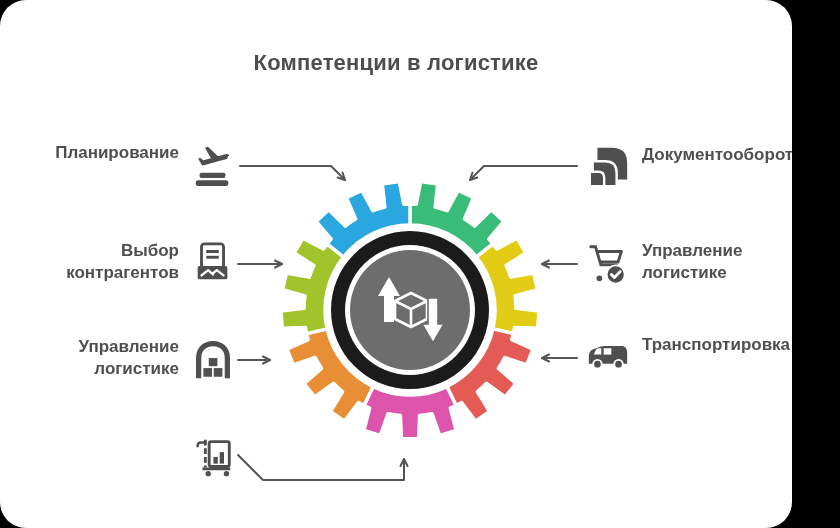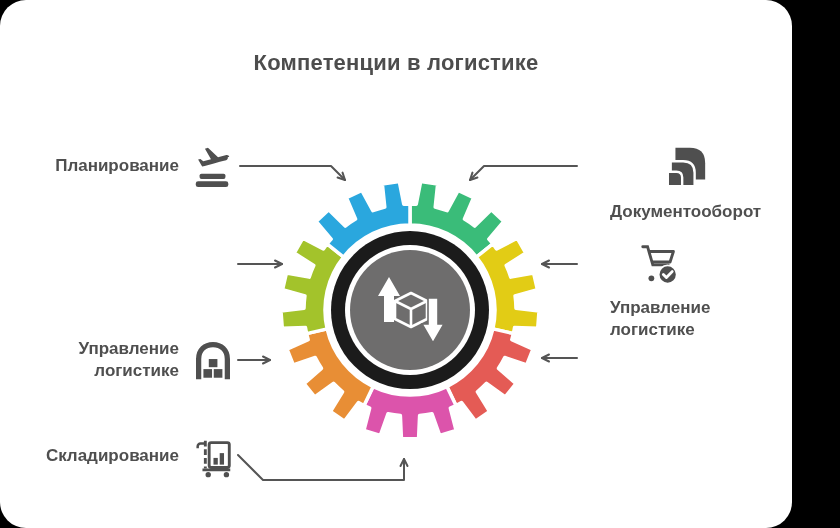--- a/index.html
+++ b/index.html
@@ -6,26 +6,26 @@
   .card{
     position:relative;width:792px;height:528px;background:var(--card,#fff);
     border-radius:26px;overflow:hidden;
     font-family:"Liberation Sans",sans-serif;
   }
   .title{
     position:absolute;top:50px;left:0;width:100%;text-align:center;
     font-size:22px;font-weight:700;color:var(--title-color,#4d4d4d);letter-spacing:.2px;
   }
   .label-row{
-    position:absolute;display:flex;align-items:center;gap:11px;height:48px;
+    position:absolute;display:flex;align-items:flex-start;gap:11px;height:48px;
     color:var(--label-color,#4f4f4f);font-size:17px;font-weight:700;line-height:22px;
   }
   .label-row.left{left:12px;width:224px;justify-content:flex-end;}
   .label-row.left .txt{text-align:right;}
-  .label-row.right{left:610px;flex-direction:column;}
+  .label-row.right{left:585px;}
   .icon{width:46px;height:46px;flex:0 0 auto;display:flex;align-items:center;justify-content:center;color:var(--icon-color,#4f4f4f);}
   .icon svg{width:46px;height:46px;}
   #gear-svg{position:absolute;left:270px;top:170px;}
   #connectors{position:absolute;left:0;top:0;pointer-events:none;}
   #connectors path{stroke:var(--connector,#555);stroke-width:2;fill:none;stroke-linecap:round;stroke-linejoin:round;}
 </style>
 </head>
 <body style="background: rgb(0, 0, 0);">
 
 <div class="card">
@@ -38,38 +38,52 @@
       <svg viewBox="0 0 48 48">
         <g transform="translate(3,1) scale(1.75)" fill="currentColor">
           <path d="M21.7,7.6c-0.2,-0.75 -0.97,-1.2 -1.72,-1L15,7.9 9,2.3 7.2,2.8l3.6,6.25 -4.6,1.24 -1.72,-1.35 -1.35,0.36 1.7,2.95 0.72,1.24 1.5,-0.4 4.95,-1.33 4.06,-1.08 3.75,-1c0.76,-0.22 1.2,-0.99 1,-1.74z"></path>
         </g>
         <rect x="10" y="32" width="27" height="5.5" rx="2" fill="currentColor"></rect>
         <rect x="6" y="40" width="34" height="6" rx="2.5" fill="currentColor"></rect>
       </svg>
     </span>
   </div>
 
+  <div class="label-row left" style="top:240px">
+    <div class="txt">
+      <div>Выбор</div>
+      <div>контрагентов</div>
+    </div>
+    <span class="icon">
+      <svg viewBox="0 0 48 48">
+        <rect x="12" y="4" width="23" height="28" rx="3" fill="none" stroke="currentColor" stroke-width="3"></rect>
+        <line x1="17" y1="12" x2="30" y2="12" stroke="currentColor" stroke-width="3"></line>
+        <line x1="17" y1="18" x2="30" y2="18" stroke="currentColor" stroke-width="3"></line>
+        <rect x="8" y="27" width="31" height="14" rx="2" fill="currentColor"></rect>
+        <path d="M12,37 l7,-5.5 5,4.5 M35,37 l-7,-5.5 -4.5,3.5" fill="none" stroke="#fff" stroke-width="2.4" stroke-linecap="round" stroke-linejoin="round"></path>
+      </svg>
+    </span>
+  </div>
 
   <div class="label-row left" style="top:336px">
     <div class="txt">
       <div>Управление</div>
       <div>логистике</div>
     </div>
     <span class="icon">
       <svg viewBox="0 0 48 48">
         <path d="M9,44 V23 C9,13.5 15.5,8 24,8 C32.5,8 39,13.5 39,23 V44" fill="none" stroke="currentColor" stroke-width="5.5"></path>
         <rect x="19.6" y="23" width="9" height="8.5" fill="currentColor"></rect>
         <rect x="14" y="33.5" width="9" height="9" fill="currentColor"></rect>
         <rect x="24.8" y="33.5" width="9" height="9" fill="currentColor"></rect>
       </svg>
     </span>
   </div>
 
   <div class="label-row left" style="top:432px">
-    <div class="txt">Складирование</div>
     <span class="icon">
       <svg viewBox="0 0 48 48">
         <path d="M16,11 h-5 a3,3 0 0 0 -3,3 v2" fill="none" stroke="currentColor" stroke-width="2.6"></path>
         <line x1="16" y1="8" x2="16" y2="37" stroke="currentColor" stroke-width="3" stroke-dasharray="6 3"></line>
         <rect x="20" y="10" width="21" height="26" rx="2" fill="none" stroke="currentColor" stroke-width="3"></rect>
         <rect x="24.5" y="26" width="4.5" height="7" fill="currentColor"></rect>
         <rect x="31" y="21" width="4.5" height="12" fill="currentColor"></rect>
         <line x1="13" y1="38.5" x2="42" y2="38.5" stroke="currentColor" stroke-width="3"></line>
         <circle cx="19" cy="43.5" r="2.8" fill="currentColor"></circle>
         <circle cx="38" cy="43.5" r="2.8" fill="currentColor"></circle>
@@ -97,20 +111,32 @@
         <circle cx="32" cy="36" r="9.5" fill="currentColor" stroke="#fff" stroke-width="2"></circle>
         <path d="M27.5,36 l3.2,3.2 6,-6.2" fill="none" stroke="#fff" stroke-width="3" stroke-linecap="round" stroke-linejoin="round"></path>
       </svg>
     </span>
     <div class="txt">
       <div>Управление</div>
       <div>логистике</div>
     </div>
   </div>
 
+  <div class="label-row right" style="top:334px">
+    <span class="icon">
+      <svg viewBox="0 0 48 48">
+        <path d="M4,31 V24 C4,19 6,16.5 10,15.5 L15,13.5 C17,12.8 19,12.5 22,12.5 H38 C42,12.5 44,15 44,20 V31 Z" fill="currentColor"></path>
+        <path d="M9,21.5 l2.5,-5 c0.6,-1.1 1.6,-1.6 3,-1.6 h2.5 V21.5 Z" fill="#fff"></path>
+        <rect x="19.5" y="14.9" width="8" height="6.6" fill="#fff"></rect>
+        <circle cx="13" cy="31.5" r="4.5" fill="currentColor" stroke="#fff" stroke-width="2"></circle>
+        <circle cx="35" cy="31.5" r="4.5" fill="currentColor" stroke="#fff" stroke-width="2"></circle>
+      </svg>
+    </span>
+    <div class="txt">Транспортировка</div>
+  </div>
 
   <svg id="connectors" width="840" height="528" viewBox="0 0 840 528">
     <defs>
       <marker id="chev" viewBox="0 0 12 11" refX="9" refY="5.5" markerWidth="12" markerHeight="11" markerUnits="userSpaceOnUse" orient="auto">
         <path d="M2,2 L9,5.5 L2,9" fill="none" stroke="#555" stroke-width="2" stroke-linecap="round" stroke-linejoin="round"></path>
       </marker>
     </defs>
     <path d="M240,166 L331,166 L345,180" marker-end="url(#chev)"></path>
     <path d="M577,166 L484,166 L470,180" marker-end="url(#chev)"></path>
     <path d="M238,264 L282,264" marker-end="url(#chev)"></path>

